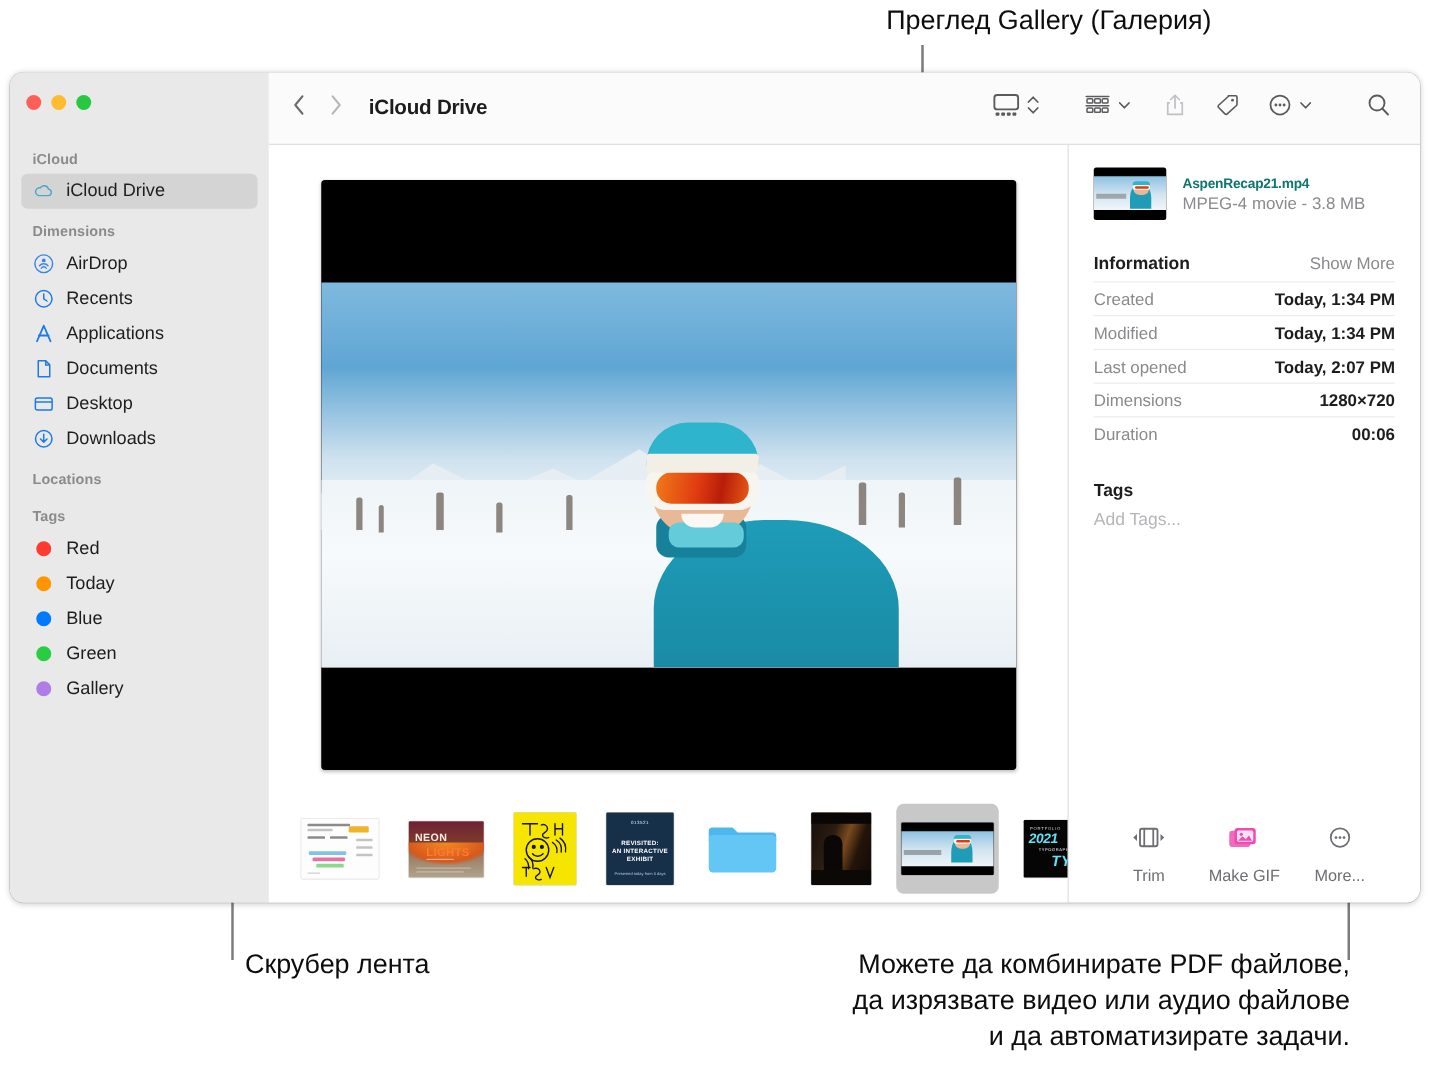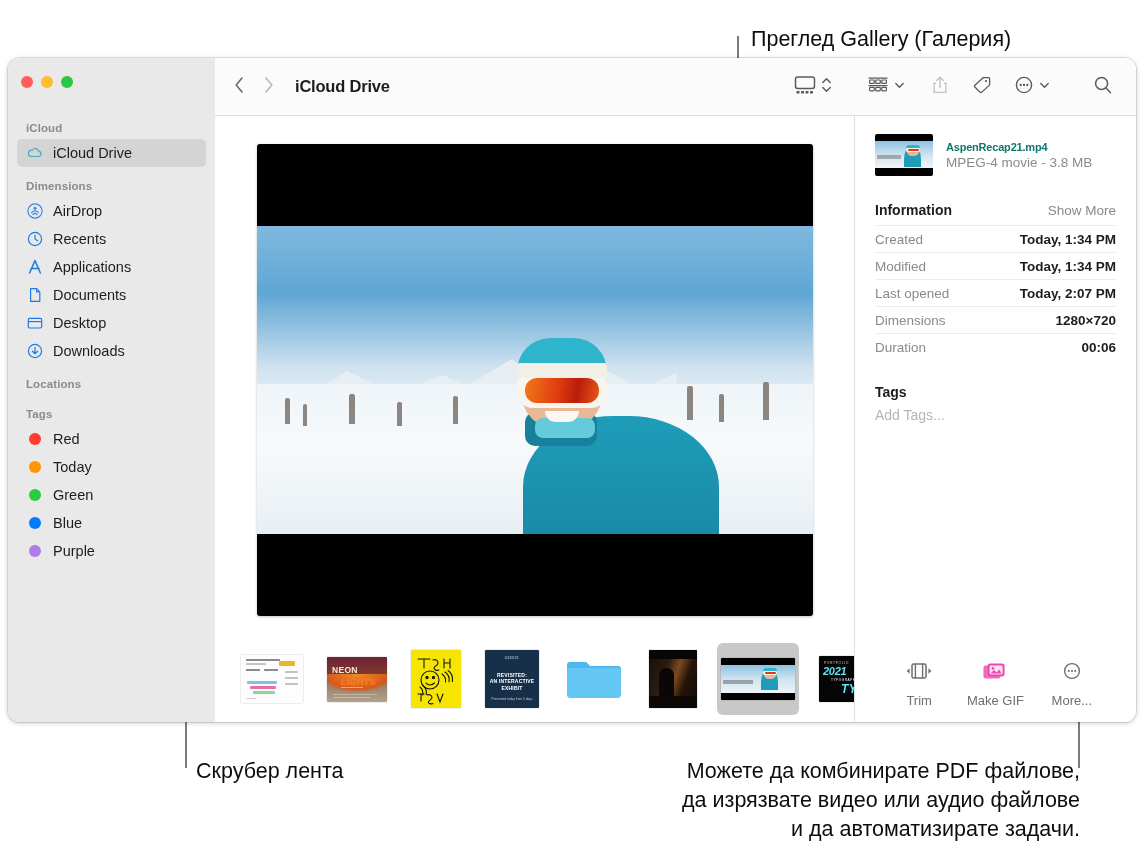--- a/index.html
+++ b/index.html
@@ -14,21 +14,21 @@
   }
 
   
   .callout {
     position: absolute;
     color: #0d0d0d;
     font-size: 21.5px;
     line-height: 29px;
     white-space: pre-line;
   }
-  #callout-gallery  { top: 2px;   left: 751px; margin-top: 23px; }
+  #callout-gallery  { top: 2px;   left: 709px; }
   #callout-scrubber { top: 757px; left: 196px; }
   #callout-actions  { top: 757px; left: 540px; width: 540px; text-align: right; }
 
   .leader { position: absolute; background: #7c7c7c; }
 
   
   #leader-gallery { left: 737px; top: 36px;  width: 2px; height: 34px; }
   
   #leader-scrub-h { left: 185px; top: 686px; width: 45px; height: 2px; }
   #leader-scrub-v { left: 185px; top: 686px; width: 2px;  height: 82px; }
@@ -351,35 +351,35 @@
       <span>Red</span>
     </div>
     <div class="sb-item">
       <span class="sb-ico">
           <span class="dot" style="background:#ff9500"></span>
         </span>
       <span>Today</span>
     </div>
     <div class="sb-item">
       <span class="sb-ico">
+          <span class="dot" style="background:#007aff"></span>
+        </span>
+      <span>Blue</span>
+    </div>
+    <div class="sb-item">
+      <span class="sb-ico">
           <span class="dot" style="background:#28cd41"></span>
         </span>
       <span>Green</span>
     </div>
     <div class="sb-item">
       <span class="sb-ico">
-          <span class="dot" style="background:#007aff"></span>
-        </span>
-      <span>Blue</span>
-    </div>
-    <div class="sb-item">
-      <span class="sb-ico">
           <span class="dot" style="background:#af7ce8"></span>
         </span>
-      <span>Purple</span>
+      <span>Gallery</span>
     </div>
   </div>
 
   <div id="content">
 
     <div id="toolbar">
       <div class="nav-arrows">
         <span>
           <svg width="13" height="20" viewBox="0 0 13 20">
               <path d="M9 3 3.2 10 9 17" fill="none" stroke="#6b6b70" stroke-width="1.6" stroke-linecap="round" stroke-linejoin="round"></path>

